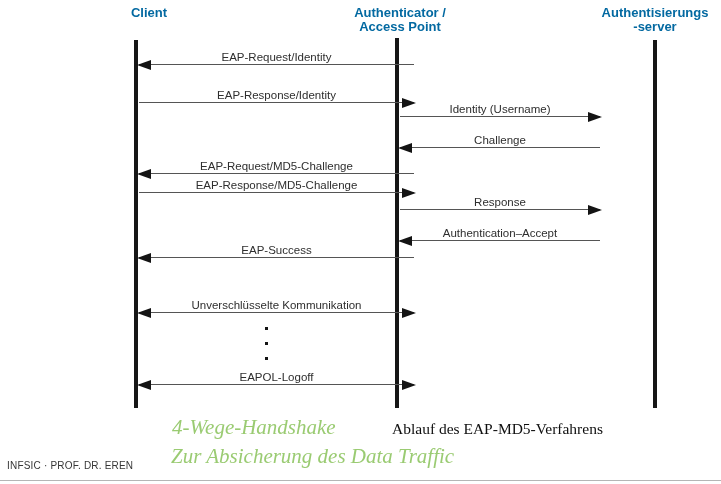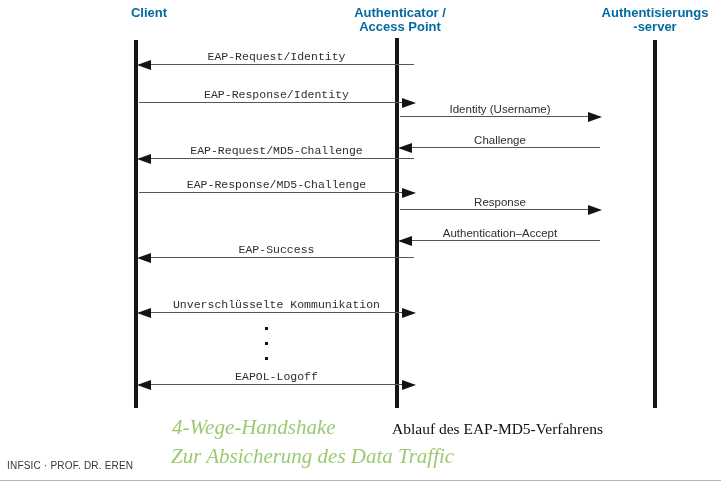--- a/index.html
+++ b/index.html
@@ -15,33 +15,33 @@
   #actor-client{left:99px;width:100px;}
   #actor-auth{left:327px;width:146px;}
   #actor-server{left:582px;width:146px;}
   
   .lifeline{position:absolute;width:4px;background:var(--lifeline,#161616);}
   #ll-client{left:134px;top:40px;height:368px;}
   #ll-auth{left:395px;top:38px;height:370px;}
   #ll-server{left:653px;top:40px;height:368px;}
   
   .msg{position:absolute;height:17px;}
-  .span-left{left:138px;width:277px;font-family:Liberation Mono, monospace;}
+  .span-left{left:138px;width:277px;}
   .span-right{left:399px;width:202px;text-decoration:underline;}
   .msg-line{position:absolute;left:1px;right:1px;bottom:0;height:1px;background:var(--arrow-line,#555);}
   .msg-label{
     position:absolute;left:0;right:0;bottom:2px;text-align:center;
     font-size:11.5px;color:var(--label-text,#2e2e2e);white-space:nowrap;
   }
   .ah{position:absolute;bottom:-5px;width:0;height:0;
       border-top:5px solid transparent;border-bottom:5px solid transparent;}
   .ah-left{left:-1px;border-right:14px solid #141414;}
   .ah-right{right:-1px;border-left:14px solid #141414;}
   #m0{top:48px;}  #m1{top:86px;}  #m2{top:100px;} #m3{top:131px;}
-  #m4{top:142px;} #m5{top:176px;} #m6{top:193px;} #m7{top:224px;}
+  #m4{top:157px;} #m5{top:176px;} #m6{top:193px;} #m7{top:224px;}
   #m8{top:241px;} #m9{top:296px;} #m10{top:368px;}
   
   #dots{position:absolute;left:265px;top:327px;}
   .dot{width:3px;height:3px;background:#141414;margin-bottom:12px;}
   
   #caption{
     position:absolute;left:392px;top:420px;
     font-family:"Liberation Serif",serif;font-size:15.5px;color:#0e0e0e;white-space:nowrap;
   }
   .annotation{

